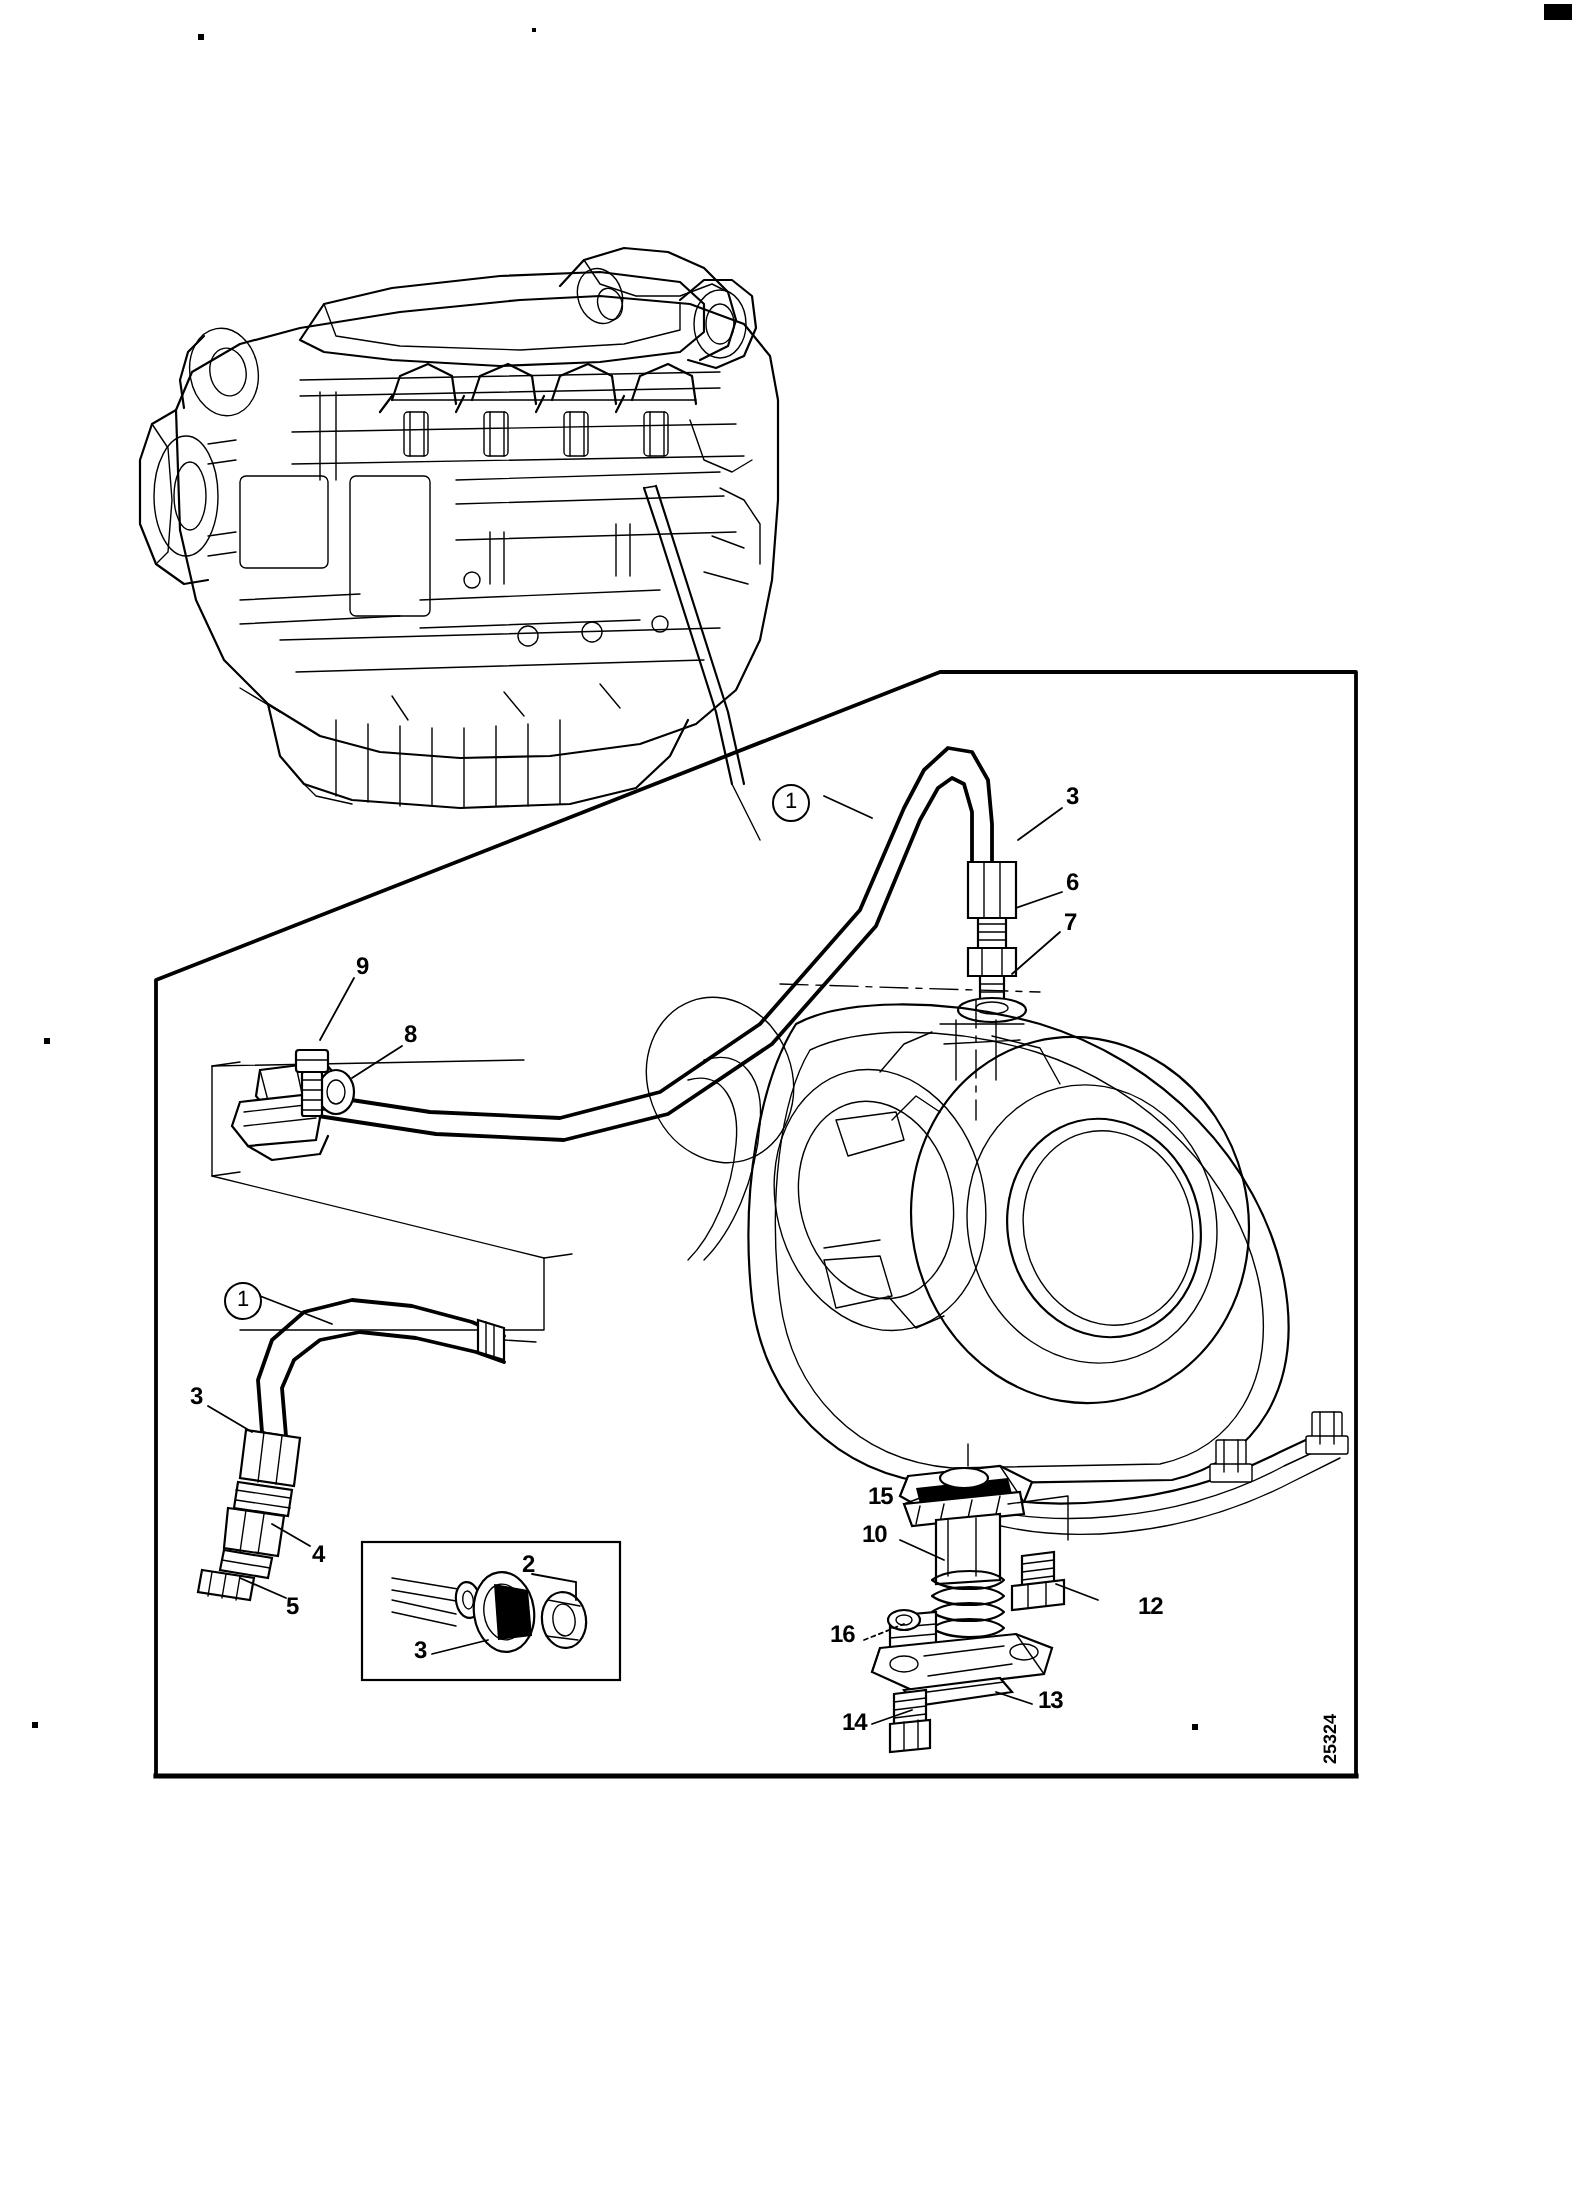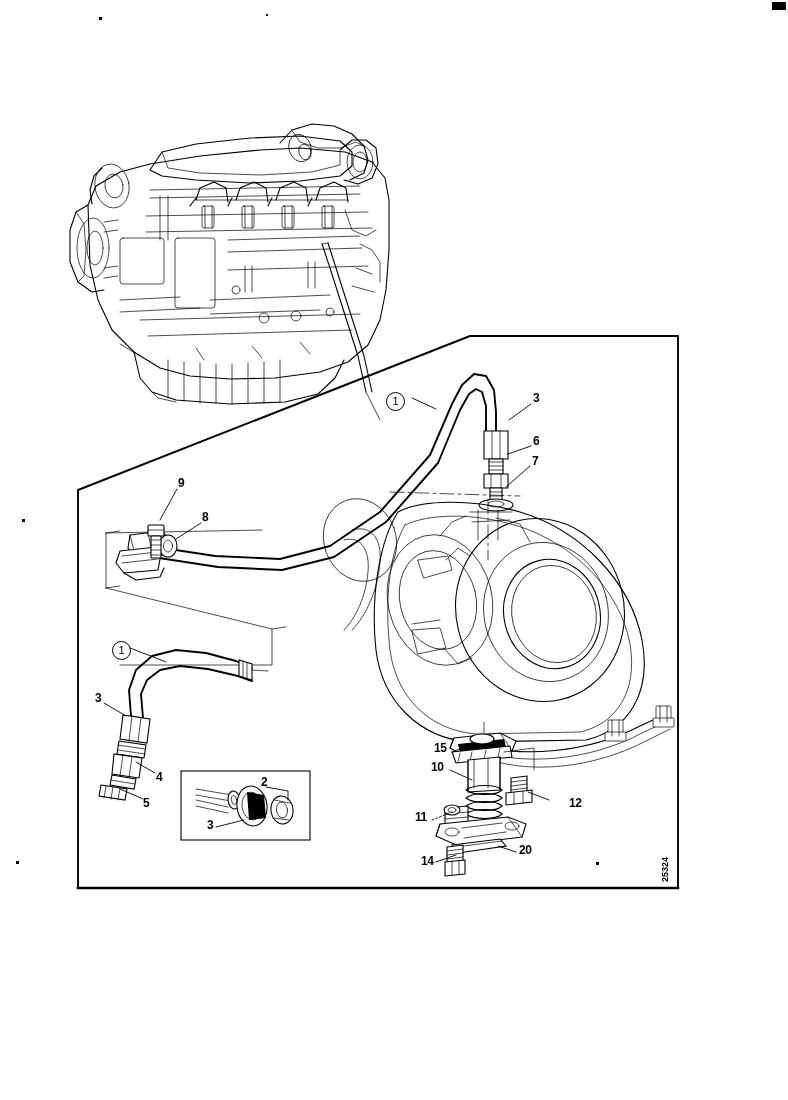--- a/index.html
+++ b/index.html
@@ -401,23 +401,23 @@
   <div class="callout-label" style="left:261px;top:776px;">2</div>
 
   <div class="callout-label" style="left:207px;top:819px;">3</div>
 
   <div class="callout-label" style="left:434px;top:742px;">15</div>
 
   <div class="callout-label" style="left:431px;top:761px;text-align:center;">10</div>
 
   <div class="callout-label" style="left:569px;top:797px;">12</div>
 
-  <div class="callout-label" style="left:415px;top:811px;">11</div>
-
-  <div class="callout-label" style="left:519px;top:844px;">20</div>
+  <div class="callout-label" style="left:415px;top:811px;">16</div>
+
+  <div class="callout-label" style="left:519px;top:844px;">13</div>
 
   <div class="callout-label" style="left:421px;top:855px;text-align:right;">14</div>
 
   <div class="drawing-no" style="left:660px;top:882px;">25324</div>
 
   <div class="speck" style="left:772px;top:2px;width:14px;height:8px;"></div>
   <div class="speck" style="left:99px;top:17px;width:3px;height:3px;"></div>
   <div class="speck" style="left:266px;top:14px;width:2px;height:2px;"></div>
   <div class="speck" style="left:22px;top:519px;width:3px;height:3px;"></div>
   <div class="speck" style="left:16px;top:861px;width:3px;height:3px;"></div>

